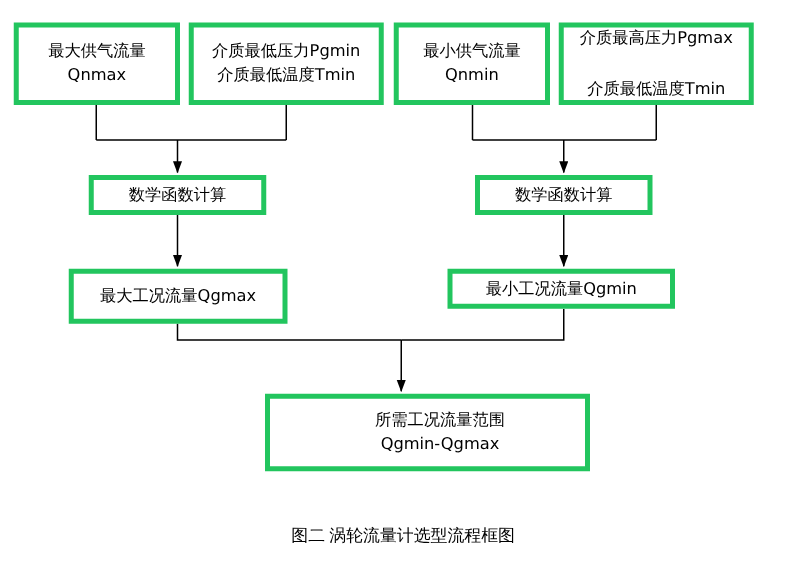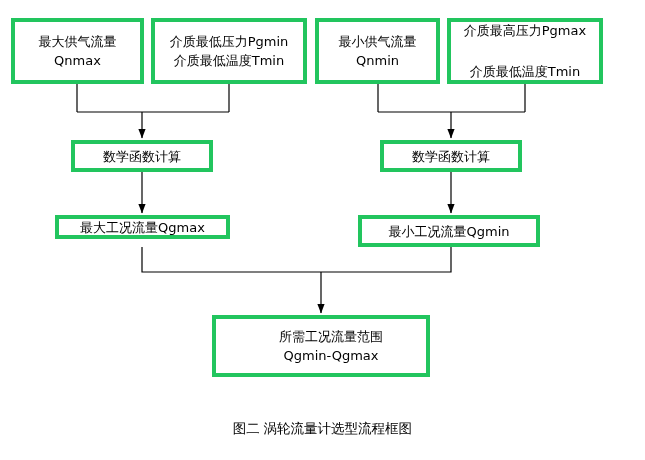--- a/index.html
+++ b/index.html
@@ -42,21 +42,21 @@
     overflow: visible;
   }
   .caption {
     position: absolute;
     left: 0;
     top: 420px;
     width: 645px;
     text-align: center;
     font-size: 13.5px;
     color: #000000;
-    font-family: Liberation Sans, sans-serif;
+    font-family: Liberation Serif, serif;
   }
 </style>
 </head>
 <body>
 
 <div id="canvas">
 
   <svg class="edges">
     <defs>
       <marker id="arrow" markerWidth="9" markerHeight="9" refX="7.5" refY="3" orient="auto" markerUnits="strokeWidth">
@@ -112,28 +112,28 @@
   </div>
 
   <div class="box" style="left:71px; top:140px; width:142px; height:32px;">
     <span>数学函数计算</span>
   </div>
 
   <div class="box" style="left:380px; top:140px; width:142px; height:32px;">
     <span>数学函数计算</span>
   </div>
 
-  <div class="box" style="left:55px; top:215px; width:175px; height:24px;align-items:center;">
+  <div class="box" style="left:55px; top:215px; width:175px; height:44px;align-items:center;">
     <span>最大工况流量Qgmax</span>
   </div>
 
   <div class="box" style="left:358px; top:215px; width:182px; height:32px;">
     <span>最小工况流量Qgmin</span>
   </div>
 
-  <div class="box" style="left:212px; top:315px; width:218px; height:62px;padding-left:20px;">
+  <div class="box" style="left:212px; top:315px; width:260px; height:62px;padding-left:20px;">
     <span>所需工况流量范围</span>
     <span class="line2">Qgmin-Qgmax</span>
   </div>
 
   <div class="caption">图二  涡轮流量计选型流程框图</div>
 
 </div>
 
 </body></html>

